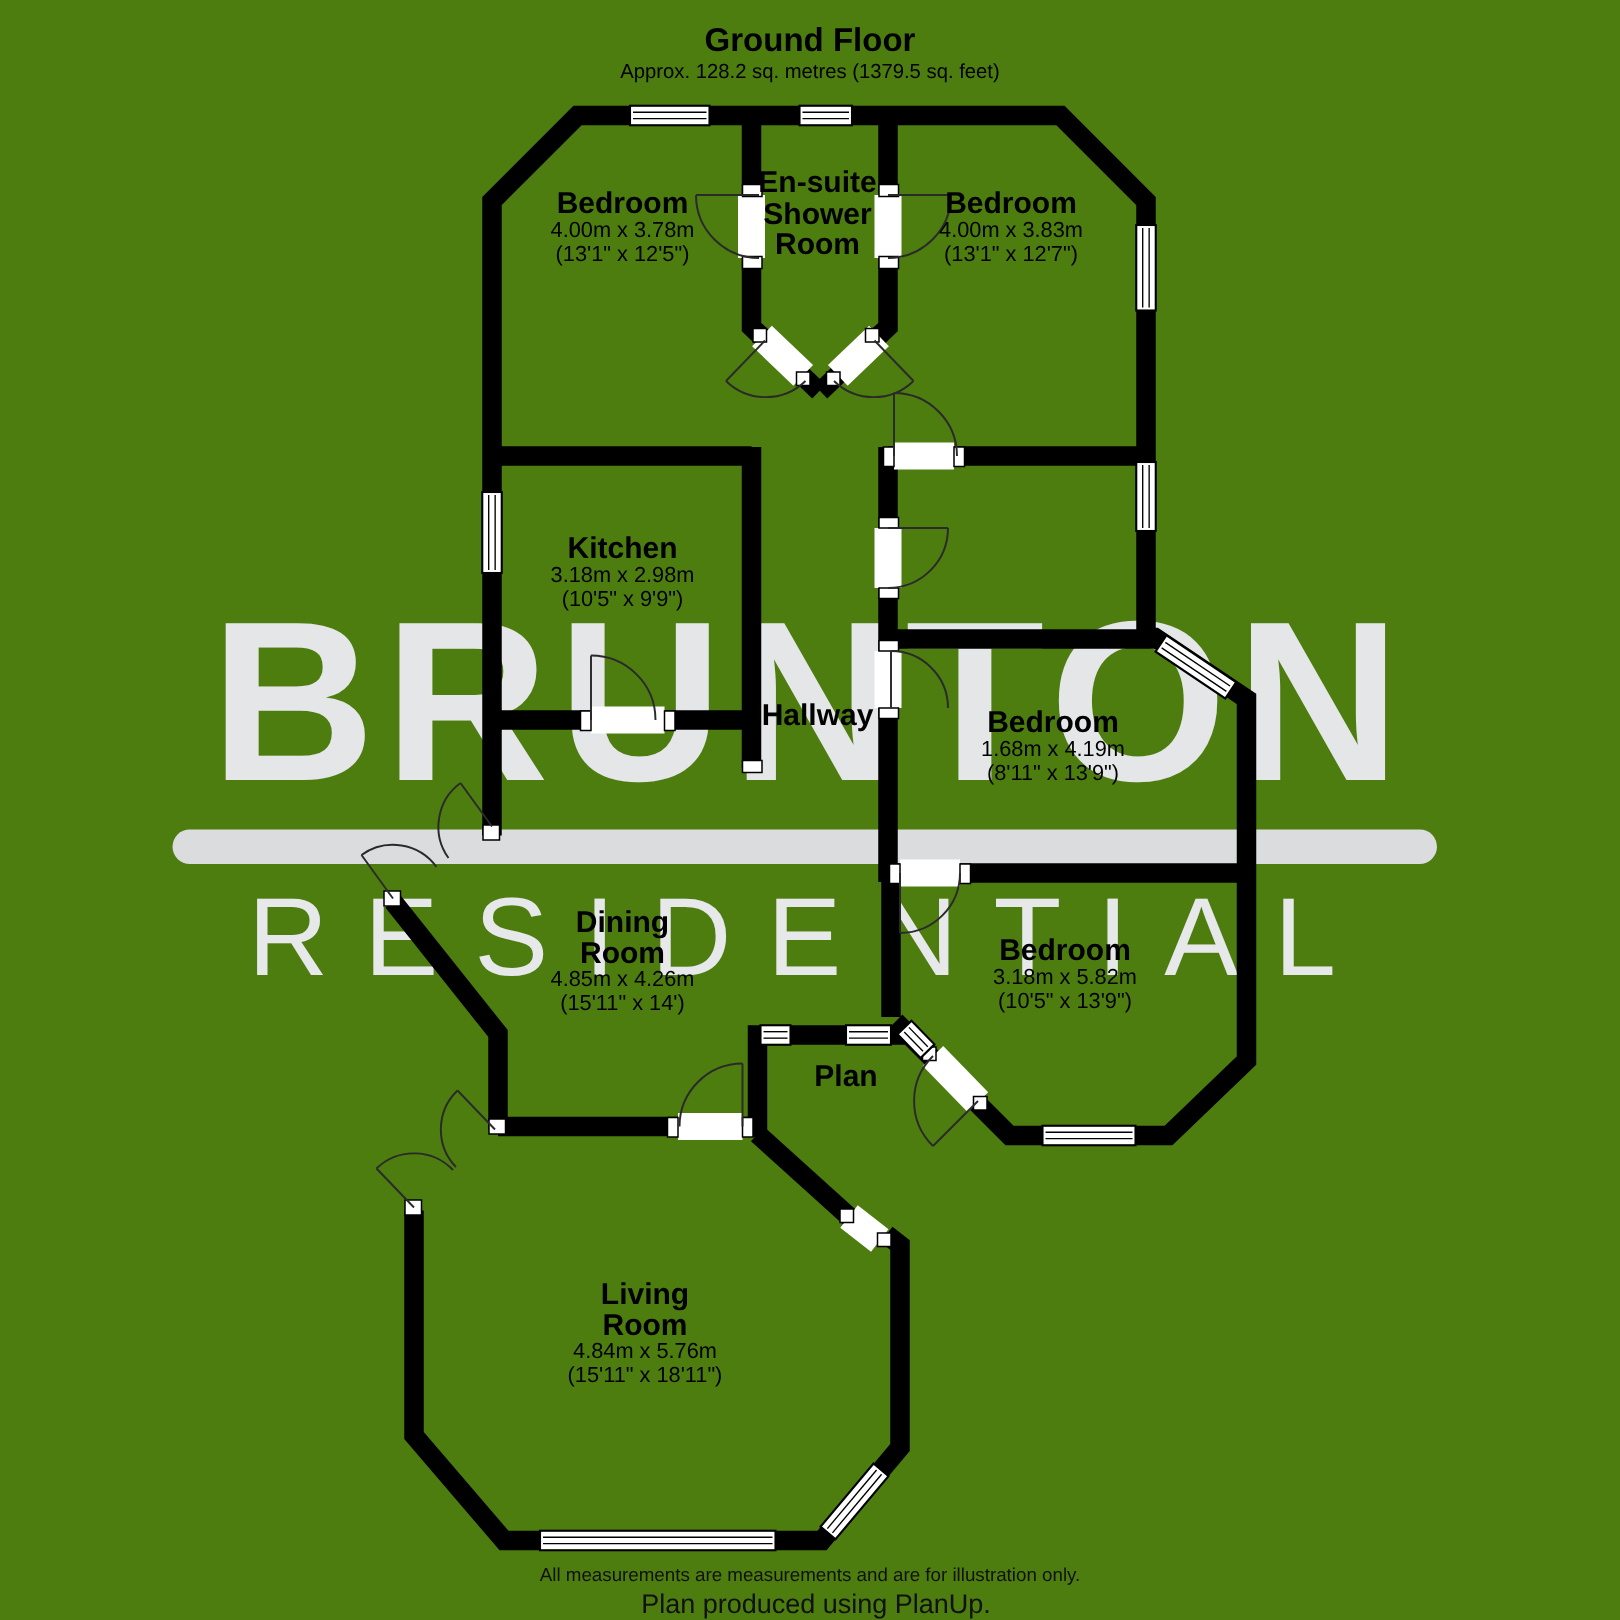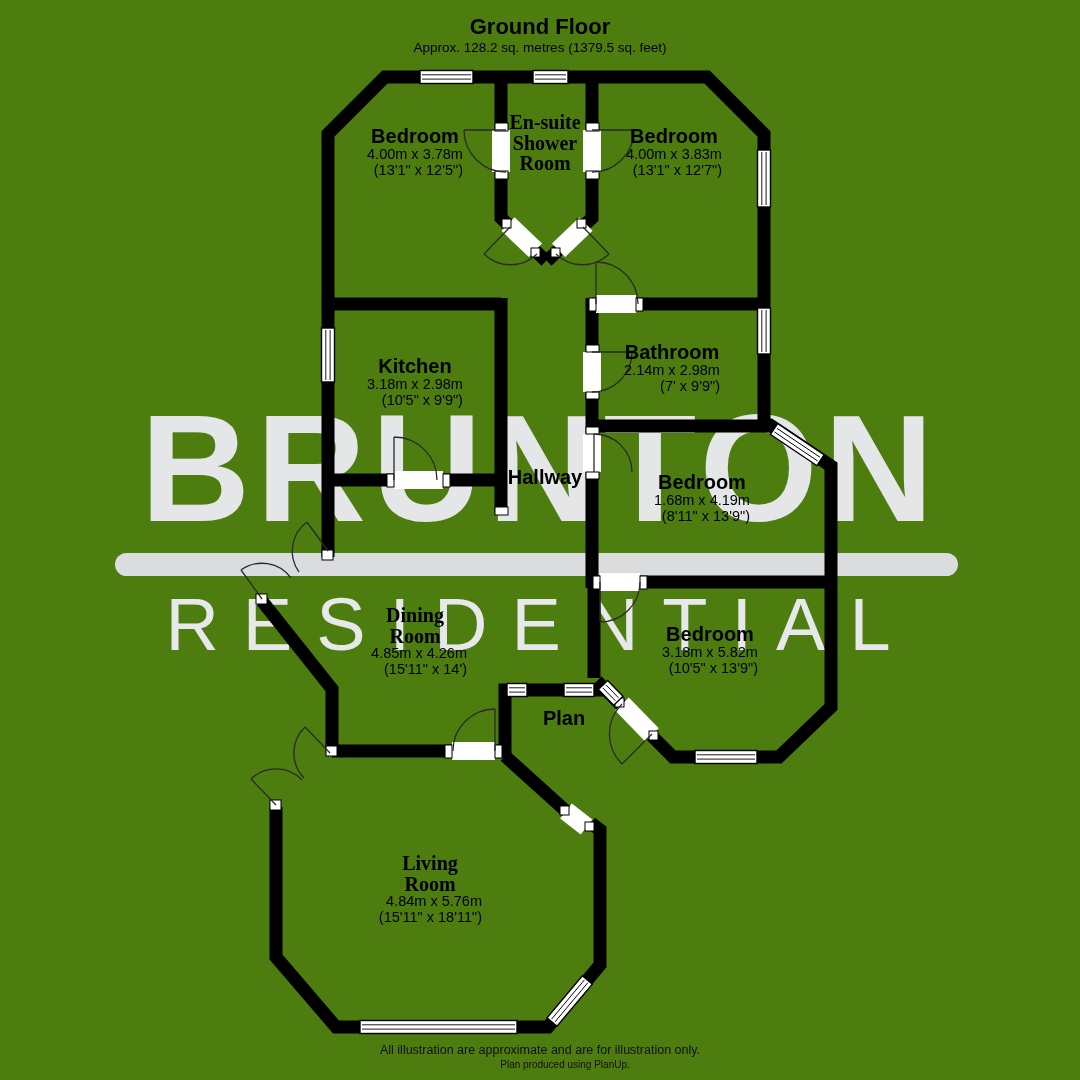--- a/index.html
+++ b/index.html
@@ -24,27 +24,27 @@
   .wall{stroke:#000;stroke-width:13;fill:none;stroke-linejoin:miter;stroke-linecap:butt;}
   .gap{fill:#fff;stroke:none;}
   .jamb{fill:#fff;stroke:#000;stroke-width:1;}
   .win{fill:#fff;stroke:#000;stroke-width:1.4;}
   .wl{stroke:#000;stroke-width:0.9;}
   .arc{fill:none;stroke:#2a2a2a;stroke-width:1.3;}
   
   .room-label{position:absolute;transform:translateX(-50%);text-align:center;
               color:#000;z-index:2;}
   .room-name{font-weight:bold;font-size:20px;line-height:1.03;}
-  .room-dims{font-size:14.5px;line-height:1.1;text-align:right;}
-  .narrow{width:104px;font-family:Liberation Serif, serif;}
+  .room-dims{font-size:14.5px;line-height:1.1;}
+  .narrow{width:104px;}
   
   .footer-line1{position:absolute;left:540px;top:1043px;transform:translateX(-50%);
               font-size:12.5px;color:#111;white-space:nowrap;z-index:3;}
-  .footer-line2{position:absolute;left:565px;top:1059px;transform:translateX(-50%);
-              font-size:10px;color:#111;white-space:nowrap;z-index:3;}
+  .footer-line2{position:absolute;left:544px;top:1059px;transform:translateX(-50%);
+              font-size:18px;color:#111;white-space:nowrap;z-index:3;}
 </style>
 </head>
 <body>
 
 <div class="canvas">
 
   <div class="plan-title">Ground Floor</div>
   <div class="plan-subtitle">Approx. 128.2 sq. metres (1379.5 sq. feet)</div>
 
   <div class="wm-top">BRUNTON</div>
@@ -289,25 +289,20 @@
     <div class="room-dims">4.00m x 3.83m</div>
     <div class="room-dims">(13'1" x 12'7")</div>
   </div>
 
   <div class="room-label" style="left:415px;top:356px;">
     <div class="room-name">Kitchen</div>
     <div class="room-dims">3.18m x 2.98m</div>
     <div class="room-dims">(10'5" x 9'9")</div>
   </div>
 
-  <div class="room-label" style="left:672px;top:342px;">
-    <div class="room-name">Bathroom</div>
-    <div class="room-dims">2.14m x 2.98m</div>
-    <div class="room-dims">(7' x 9'9")</div>
-  </div>
 
   <div class="room-label" style="left:545px;top:467px;">
     <div class="room-name">Hallway</div>
   </div>
 
   <div class="room-label" style="left:702px;top:472px;">
     <div class="room-name">Bedroom</div>
     <div class="room-dims">1.68m x 4.19m</div>
     <div class="room-dims">(8'11" x 13'9")</div>
   </div>
@@ -327,16 +322,16 @@
   <div class="room-label" style="left:564px;top:708px;">
     <div class="room-name">Plan</div>
   </div>
 
   <div class="room-label" style="left:430px;top:853px;">
     <div class="room-name narrow" style="margin:0 auto;">Living Room</div>
     <div class="room-dims">4.84m x 5.76m</div>
     <div class="room-dims">(15'11" x 18'11")</div>
   </div>
 
-  <div class="footer-line1">All illustration are approximate and are for illustration only.</div>
+  <div class="footer-line1">All measurements are measurements and are for illustration only.</div>
   <div class="footer-line2">Plan produced using PlanUp.</div>
 
 </div>
 
 </body></html>

